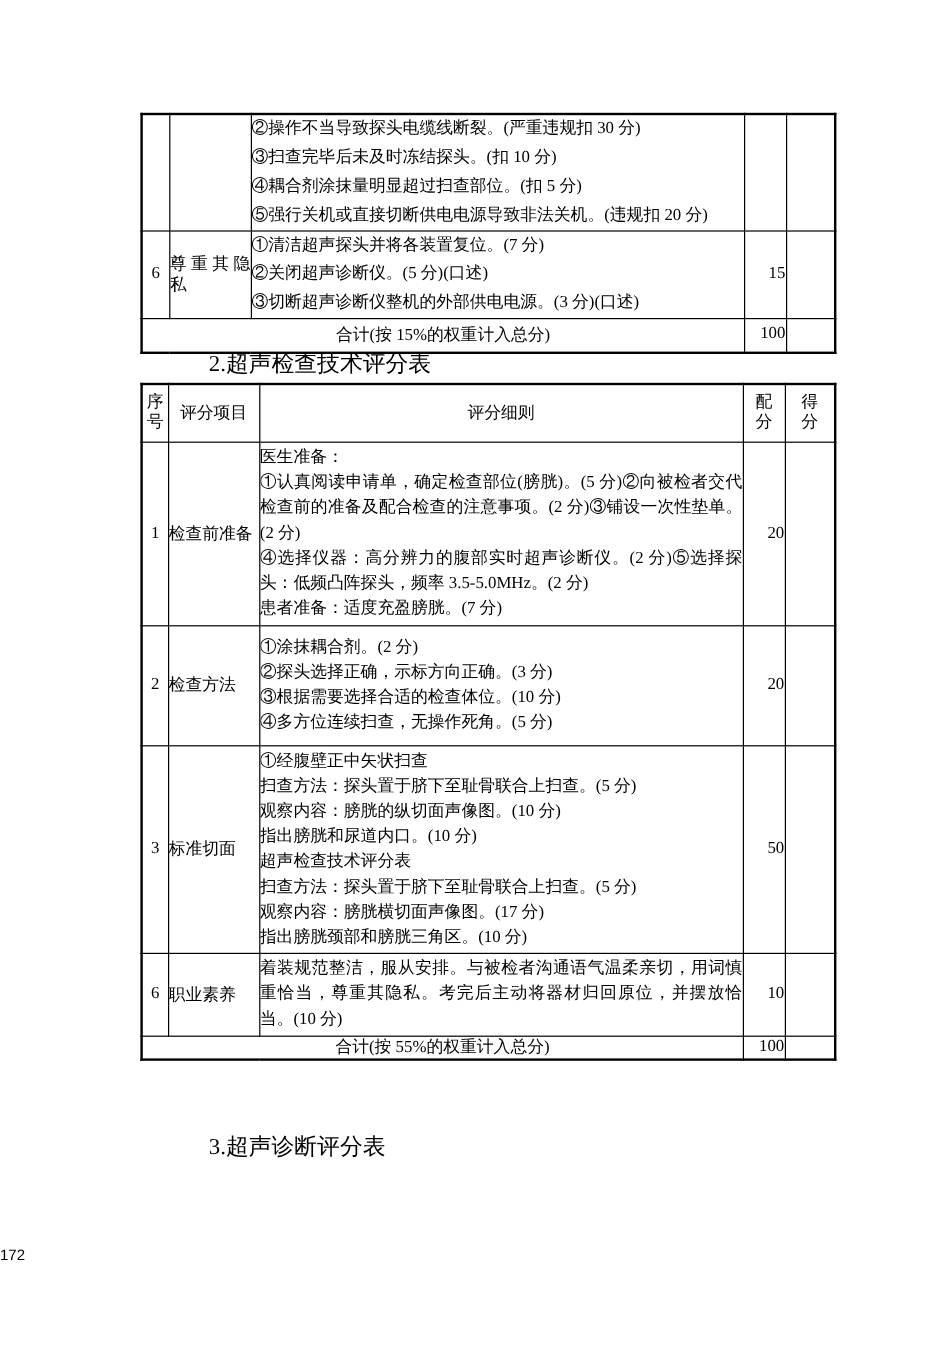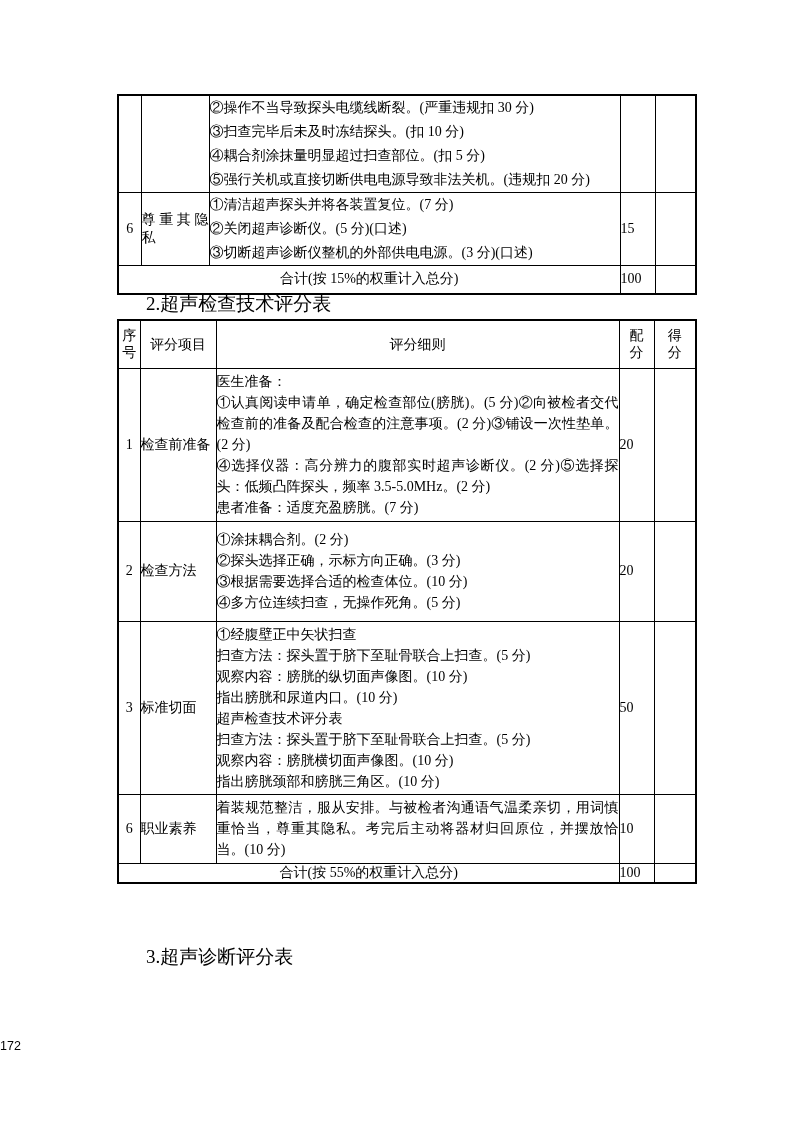--- a/index.html
+++ b/index.html
@@ -28,31 +28,31 @@
   .score-table td, .score-table th {
     border: 1px solid #000;
     padding: 0;
     vertical-align: middle;
     font-weight: normal;
     overflow: hidden;
   }
   .c-no   { text-align: center; }
   .c-item { text-align: justify; padding: 0 5px; }
   .c-det  { padding: 2px 7px; }
-  .c-pts  { text-align: left; }
+  .c-pts  { text-align: right; }
   .c-score{ text-align: center; }
   .det-line { margin: 0; text-align: justify; }
   #table1 .det-line { line-height: 24px; }
   #table2 .det-line { line-height: 21px; }
   .total-label { text-align: center; margin-left: 44px; }
   .hdr { text-align: center; line-height: 17px; }
   .stack { display: inline-block; width: 1em; }
   .section-title {
     position: absolute;
-    left: 146px;
+    left: 174px;
     font-size: 19px;
     line-height: 25px;
     white-space: nowrap;
   }
   #section2-title { top: 291px; }
   #section3-title { top: 944px; }
   .page-number {
     position: absolute;
     left: 0; right: 0;
     top: 1039px;
@@ -160,21 +160,21 @@
         <td class="c-no">3</td>
         <td class="c-item">标准切面</td>
         <td class="c-det">
           <div>
               <p class="det-line">①经腹壁正中矢状扫查</p>
               <p class="det-line">扫查方法：探头置于脐下至耻骨联合上扫查。(5 分)</p>
               <p class="det-line">观察内容：膀胱的纵切面声像图。(10 分)</p>
               <p class="det-line">指出膀胱和尿道内口。(10 分)</p>
               <p class="det-line">超声检查技术评分表</p>
               <p class="det-line">扫查方法：探头置于脐下至耻骨联合上扫查。(5 分)</p>
-              <p class="det-line">观察内容：膀胱横切面声像图。(10 分)</p>
+              <p class="det-line">观察内容：膀胱横切面声像图。(17 分)</p>
               <p class="det-line">指出膀胱颈部和膀胱三角区。(10 分)</p>
             </div>
         </td>
         <td class="c-pts">50</td>
         <td class="c-score"></td>
       </tr>
       <tr style="height:69px">
         <td class="c-no">6</td>
         <td class="c-item">职业素养</td>
         <td class="c-det">

